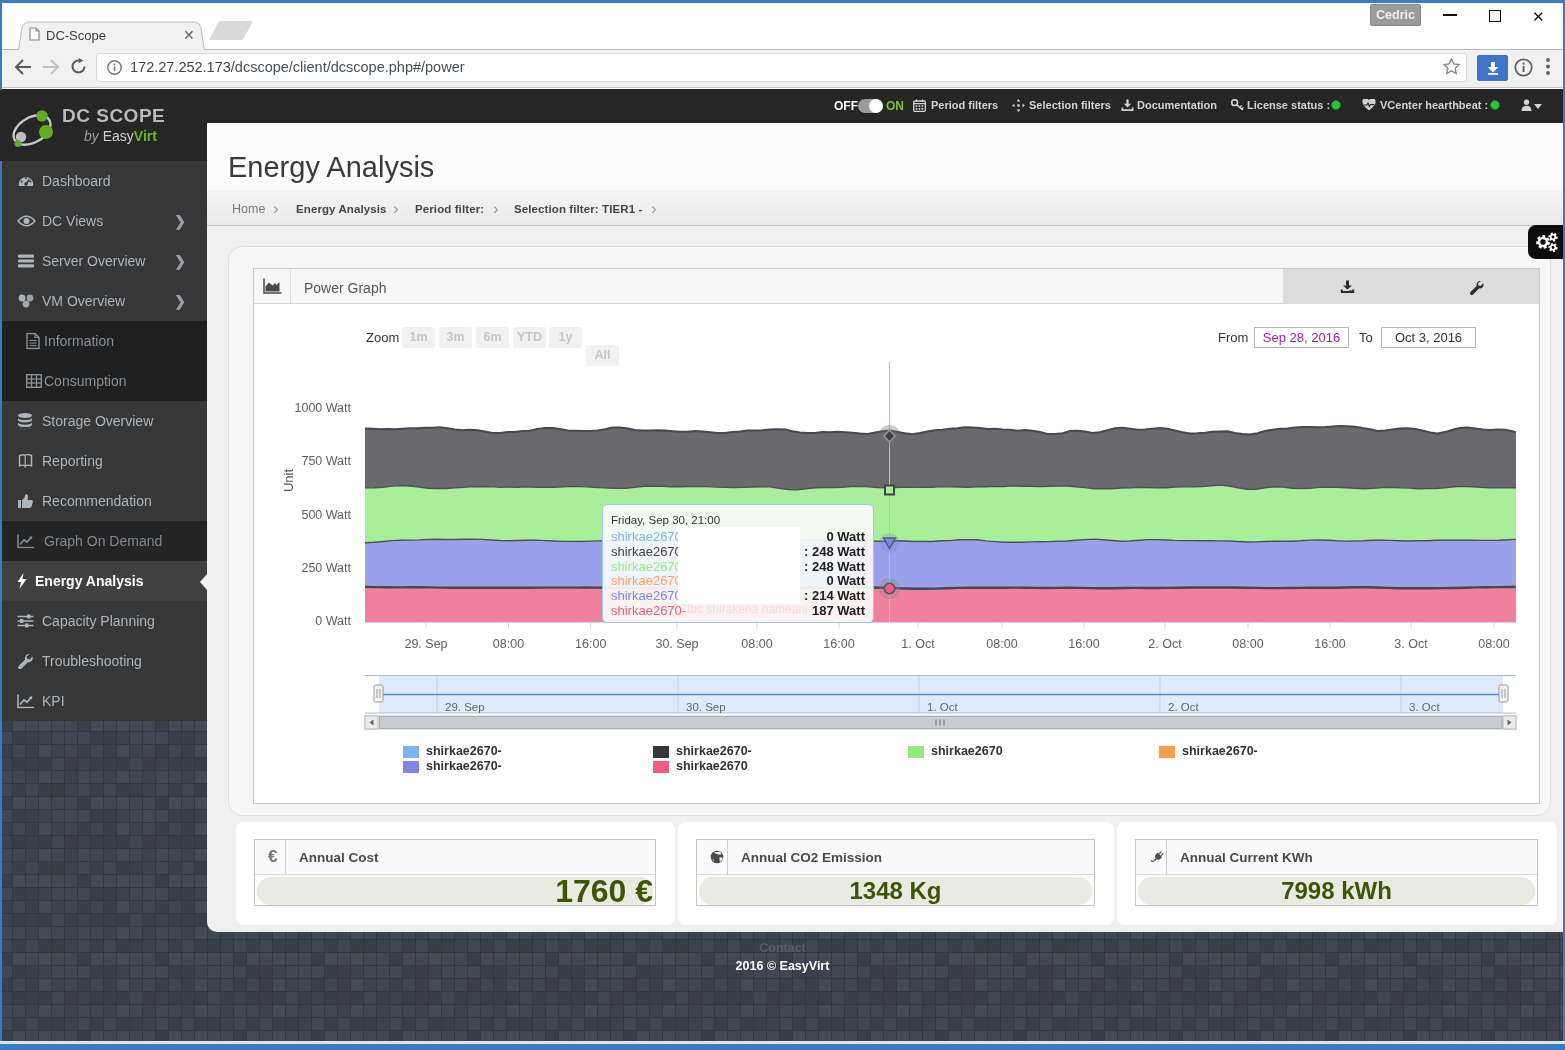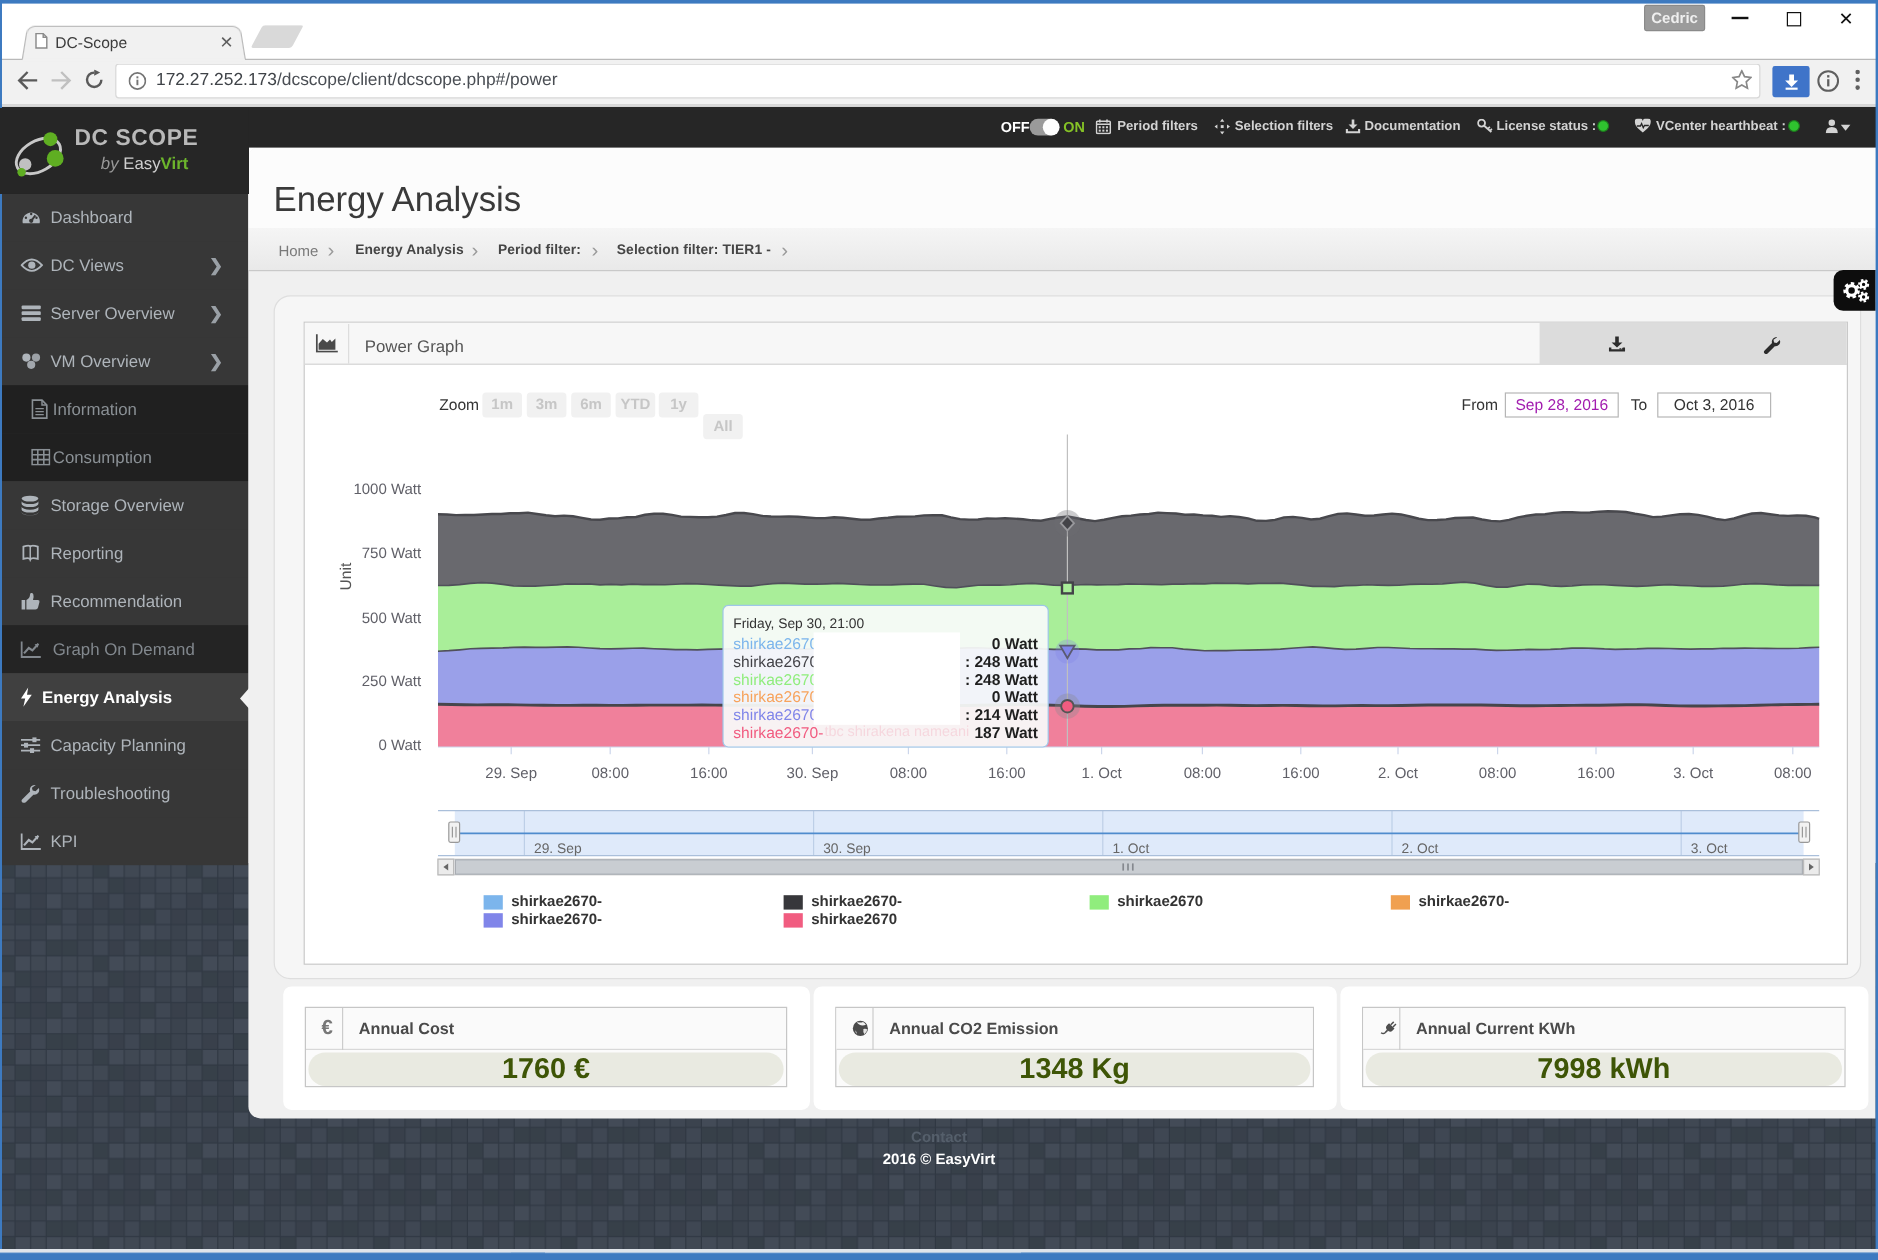--- a/index.html
+++ b/index.html
@@ -501,21 +501,21 @@
     <div class="lgsw" style="left:653px;top:761px;background:#f15c80;"></div>
     <div class="lgtx" style="left:676px;top:759px;">shirkae2670</div>
 
 <div style="position:absolute;left:236px;top:822px;width:439px;height:103px;background:#fff;border-radius:7px;"></div>
 <div style="position:absolute;left:254px;top:839px;width:402px;height:67px;background:#fbfbfb;border:1px solid #c6c6c6;">
   <div style="position:absolute;left:0;top:0;width:100%;height:35px;border-bottom:1px solid #d8d8d8;background:#fafafa;">
     <div style="position:absolute;left:13px;top:50%;transform:translateY(-50%);line-height:0;"><span style="font-size:17px;color:#777;font-weight:700;">€</span></div>
     <div style="position:absolute;left:30px;top:0px;height:35px;border-left:1px solid #ccc;"></div>
     <div style="position:absolute;left:44px;top:50%;transform:translateY(-50%);font-size:13.5px;font-weight:700;color:#4a4a4a;">Annual Cost</div>
   </div>
-  <div style="position:absolute;left:2px;right:2px;top:37px;height:28px;background:#e9eae1;border-radius:14px;text-align:center;line-height:28px;font-size:24px;font-weight:700;color:#3e5506;">1760 €</div>
+  <div style="position:absolute;left:2px;right:2px;top:37px;height:28px;background:#e9eae1;border-radius:14px;text-align:right;line-height:28px;font-size:32px;font-weight:700;color:#3e5506;">1760 €</div>
 </div>
 <div style="position:absolute;left:678px;top:822px;width:436px;height:103px;background:#fff;border-radius:7px;"></div>
 <div style="position:absolute;left:696px;top:839px;width:399px;height:67px;background:#fbfbfb;border:1px solid #c6c6c6;">
   <div style="position:absolute;left:0;top:0;width:100%;height:35px;border-bottom:1px solid #d8d8d8;background:#fafafa;">
     <div style="position:absolute;left:13px;top:50%;transform:translateY(-50%);line-height:0;"><svg width="14" height="14" viewBox="0 0 14 14">
             <circle cx="7" cy="7" r="6.3" fill="#4a4a4a"></circle>
             <path d="M4.2 1.4 Q6.5 2.8 9.2 1.6 Q10.8 2.6 11.6 4 Q8.5 5.2 6 3.8 Q4.5 3 4.2 1.4 Z" fill="#fff" opacity="0.92"></path>
             <path d="M9.5 7.5 Q11.5 7 12.8 8 Q12.2 10.5 10.3 11.9 Q9 10 9.5 7.5 Z" fill="#fff" opacity="0.85"></path>
             <path d="M2.5 8.5 Q4 9.5 4.2 11.5 Q3 11 2.5 8.5 Z" fill="#fff" opacity="0.7"></path>
           </svg></div>

